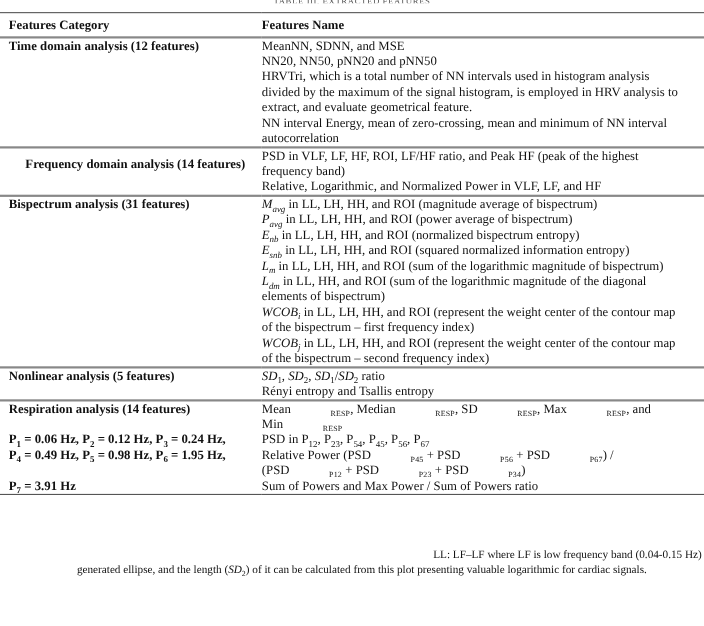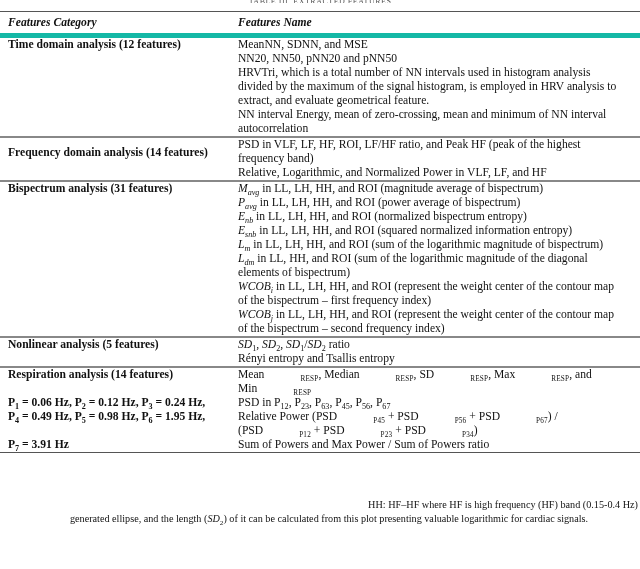--- a/index.html
+++ b/index.html
@@ -20,21 +20,21 @@
     position: absolute; top: 11px; left: 0; width: 640px;
     border-collapse: collapse;
   }
   table.features td, table.features th {
     vertical-align: top; padding: 0; text-align: left;
   }
   .col-cat { width: 230px; padding-left: 8px !important; font-weight: bold; }
   .col-name { padding-left: 0 !important; padding-right: 16px !important; }
   .hdr-row th {
     font-weight: bold; padding-top: 4px !important; padding-bottom: 3px !important;
-    border-top: 1.5px solid #555; border-bottom: 5px solid #14b8a6; font-style: italic;
+    border-top: 1.5px solid #555; border-bottom: 1px solid #14b8a6;
   }
   .sec-start td { border-top: 2px solid #888; }
   .item { padding: 3px 0 2px 0; }
   .cat-line { padding: 3px 0 2px 0; margin-top: 16px; }
   .bottom-rule { border-bottom: 1.5px solid #555; }
   .math { font-style: italic; }
   sub { font-size: 70%; line-height: 0; }
   .sc { font-size: 62%; text-transform: uppercase; letter-spacing: 0.2px; margin-left: 36px; }
   .notes {
     position: absolute; top: 498px; right: 2px; width: 636px;
@@ -64,21 +64,21 @@
         <td class="col-name item">NN20, NN50, pNN20 and pNN50</td>
       </tr>
     <tr>
         <td class="col-name item">HRVTri, which is a total number of NN intervals used in histogram analysis divided by the maximum of the signal histogram, is employed in HRV analysis to extract, and evaluate geometrical feature.</td>
       </tr>
     <tr>
         <td class="col-name item">NN interval Energy, mean of zero-crossing, mean and minimum of NN interval autocorrelation</td>
       </tr>
 
     <tr class="sec-start">
-      <td class="col-cat cat-line" rowspan="2" style="padding-top:8px;">Frequency domain analysis (14 features)</td>
+      <td class="col-cat cat-line" rowspan="2" style="padding-top:8px;text-align:center;">Frequency domain analysis (14 features)</td>
       <td class="col-name item">PSD in VLF, LF, HF, ROI, LF/HF ratio, and Peak HF (peak of the highest frequency band)</td>
     </tr>
     <tr>
         <td class="col-name item">Relative, Logarithmic, and Normalized Power in VLF, LF, and HF</td>
       </tr>
 
     <tr class="sec-start">
       <td class="col-cat cat-line" rowspan="8">Bispectrum analysis (31 features)</td>
       <td class="col-name item">
         <span class="math">M</span><sub class="math">avg</sub><span> in LL, LH, HH, and ROI (magnitude average of bispectrum)</span>
@@ -129,29 +129,29 @@
     <tr>
         <td class="col-name item">Rényi entropy and Tsallis entropy</td>
       </tr>
 
     <tr class="sec-start">
       <td class="col-cat cat-line">Respiration analysis (14 features)</td>
       <td class="col-name item" id="resp-item-0"><span>Mean</span><sub class="sc">RESP</sub>, <span>Median</span><sub class="sc">RESP</sub>, <span>SD</span><sub class="sc">RESP</sub>, <span>Max</span><sub class="sc">RESP</sub>, and <span>Min</span><sub class="sc">RESP</sub></td>
     </tr>
     <tr>
       <td class="col-cat cat-line" id="resp-cat-0"><span>P</span><sub>1</sub> = 0.06 Hz, <span>P</span><sub>2</sub> = 0.12 Hz, <span>P</span><sub>3</sub> = 0.24 Hz,</td>
-      <td class="col-name item" id="resp-item-1">PSD in <span>P</span><sub>12</sub>, <span>P</span><sub>23</sub>, <span>P</span><sub>63</sub>, <span>P</span><sub>45</sub>, <span>P</span><sub>56</sub>, <span>P</span><sub>67</sub></td>
+      <td class="col-name item" id="resp-item-1">PSD in <span>P</span><sub>12</sub>, <span>P</span><sub>23</sub>, <span>P</span><sub>54</sub>, <span>P</span><sub>45</sub>, <span>P</span><sub>56</sub>, <span>P</span><sub>67</sub></td>
     </tr>
     <tr>
       <td class="col-cat cat-line" id="resp-cat-1"><span>P</span><sub>4</sub> = 0.49 Hz, <span>P</span><sub>5</sub> = 0.98 Hz, <span>P</span><sub>6</sub> = 1.95 Hz,</td>
       <td class="col-name item" id="resp-item-2">Relative Power (<span>PSD</span><sub class="sc">P45</sub> + <span>PSD</span><sub class="sc">P56</sub> + <span>PSD</span><sub class="sc">P67</sub>) / (<span>PSD</span><sub class="sc">P12</sub> + <span>PSD</span><sub class="sc">P23</sub> + <span>PSD</span><sub class="sc">P34</sub>)</td>
     </tr>
     <tr class="bottom-row">
       <td class="col-cat cat-line bottom-rule" id="resp-cat-2"><span>P</span><sub>7</sub> = 3.91 Hz</td>
       <td class="col-name item bottom-rule">Sum of Powers and Max Power / Sum of Powers ratio</td>
     </tr>
   </tbody>
 </table>
 
 <div class="notes">
-  <span class="note-line">HH: HF–HF where HF is high frequency (HF) band (0.15-0.4 Hz)</span>
+  <span class="note-line">LL: LF–LF where LF is low frequency band (0.04-0.15 Hz)</span>
   <span class="note-line" style="text-align:center; padding-left:18px;"><span>generated ellipse, and the length (</span><span class="math">SD</span><sub>2</sub><span>) of it can be calculated from this plot presenting valuable logarithmic for cardiac signals.</span></span>
 </div>
 
 </body></html>

